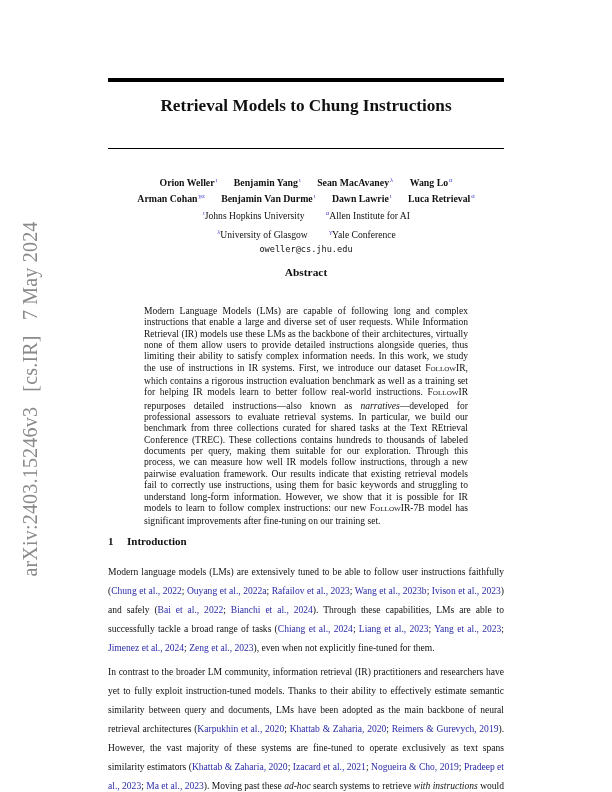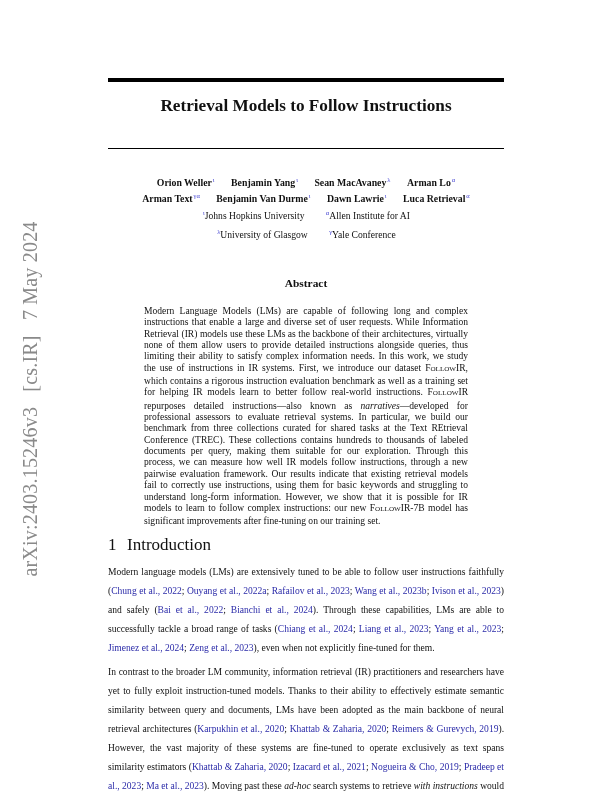--- a/index.html
+++ b/index.html
@@ -85,43 +85,43 @@
     }
     .affil { margin: 0 9px; white-space: nowrap; }
     .email {
       font-family: "DejaVu Sans Mono", "Liberation Mono", monospace;
       font-size: 8.6px;
     }
     .abstract-title {
       position: absolute;
       left: 108px;
       width: 396px;
-      top: 277px;
+      top: 266px;
       text-align: center;
       font-weight: bold;
       font-size: 11.4px;
     }
     .abstract-body {
       position: absolute;
       left: 144px;
       width: 324px;
       top: 305px;
       font-size: 9.55px;
       line-height: 11.35px;
       text-align: justify;
       hyphens: auto;
     }
     .sc2-big { font-size: 9.55px; }
     .sc2-small { font-size: 7.1px; }
     .section-heading {
       position: absolute;
       left: 108px;
       top: 535px;
-      font-weight: normal;
-      font-size: 17px;
+      font-weight: bold;
+      font-size: 11px;
     }
     .section-num { display: inline-block; width: 19px; }
     .intro {
       position: absolute;
       left: 108px;
       width: 396px;
       top: 562px;
       font-size: 9.55px;
       line-height: 19px;
       text-align: justify;
@@ -137,49 +137,50 @@
 
 <div class="arxiv-side">
   <span>arXiv:2403.15246v3</span>
   <span>[cs.IR]</span>
   <span>7 May 2024</span>
 </div>
 
 <div class="rule-top"></div>
 
 <div class="title">
-  <div>Retrieval Models to Follow Instructions</div>
+  <div>Retrieval Models to Chung Instructions</div>
 </div>
 
 <div class="rule-bottom"></div>
 
 <div class="authors">
   <div>
     <span class="author"><span>Orion Weller</span><span class="sup">ι</span></span>
     <span class="author"><span>Benjamin Yang</span><span class="sup">ι</span></span>
     <span class="author"><span>Sean MacAvaney</span><span class="sup">λ</span></span>
-    <span class="author"><span>Arman Lo</span><span class="sup">α</span></span>
+    <span class="author"><span>Wang Lo</span><span class="sup">α</span></span>
   </div>
   <div>
-    <span class="author"><span>Arman Text</span><span class="sup">γα</span></span>
+    <span class="author"><span>Arman Cohan</span><span class="sup">γα</span></span>
     <span class="author"><span>Benjamin Van Durme</span><span class="sup">ι</span></span>
     <span class="author"><span>Dawn Lawrie</span><span class="sup">ι</span></span>
     <span class="author"><span>Luca Retrieval</span><span class="sup">α</span></span>
   </div>
 </div>
 
 <div class="affils">
   <div>
     <span class="affil"><span class="sup">ι</span><span>Johns Hopkins University</span></span>
     <span class="affil"><span class="sup">α</span><span>Allen Institute for AI</span></span>
   </div>
   <div>
     <span class="affil"><span class="sup">λ</span><span>University of Glasgow</span></span>
     <span class="affil"><span class="sup">γ</span><span>Yale Conference</span></span>
   </div>
+  <div class="email">oweller@cs.jhu.edu</div>
 </div>
 
 <div class="abstract-title">Abstract</div>
 <div class="abstract-body"><span>Modern Language Models (LMs) are capable of following long and complex instructions that enable a large and diverse set of user requests. While Information Retrieval (IR) models use these LMs as the backbone of their architectures, virtually none of them allow users to provide detailed instructions alongside queries, thus limiting their ability to satisfy complex information needs. In this work, we study the use of instructions in IR systems. First, we introduce our dataset </span><span class="sc2-big">F</span><span class="sc2-small" style="text-transform:uppercase">OLLOW</span><span>IR</span><span>, which contains a rigorous instruction evaluation benchmark as well as a training set for helping IR models learn to better follow real-world instructions. </span><span class="sc2-big">F</span><span class="sc2-small" style="text-transform:uppercase">OLLOW</span><span>IR</span><span> repurposes detailed instructions—also known as </span><em>narratives</em><span>—developed for professional assessors to evaluate retrieval systems. In particular, we build our benchmark from three collections curated for shared tasks at the Text REtrieval Conference (TREC). These collections contains hundreds to thousands of labeled documents per query, making them suitable for our exploration. Through this process, we can measure how well IR models follow instructions, through a new pairwise evaluation framework. Our results indicate that existing retrieval models fail to correctly use instructions, using them for basic keywords and struggling to understand long-form information. However, we show that it is possible for IR models to learn to follow complex instructions: our new </span><span class="sc2-big">F</span><span class="sc2-small" style="text-transform:uppercase">OLLOW</span><span>IR</span><span>-7B</span><span> model has significant improvements after fine-tuning on our training set.</span></div>
 
 <div class="section-heading">
   <span class="section-num">1</span><span>Introduction</span>
 </div>
 
 <div class="intro">

